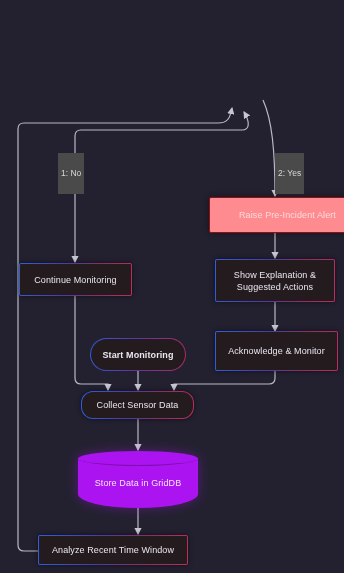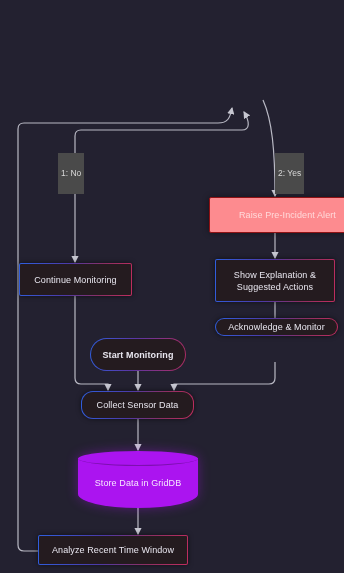--- a/index.html
+++ b/index.html
@@ -178,21 +178,21 @@
   </div>
 
   <div class="node rect" style="left:19px; top:263px; width:113px; height:33px;">
     <span>Continue Monitoring</span>
   </div>
 
   <div class="node pill" style="left:90px; top:338px; width:96px; height:33px;font-weight:bold;">
     <span>Start Monitoring</span>
   </div>
 
-  <div class="node rect" style="left:215px; top:318px; width:123px; height:18px;border-radius:11px;">
+  <div class="node rect" style="left:215px; top:331px; width:123px; height:40px;">
     <span>Acknowledge &amp; Monitor</span>
   </div>
 
   <div class="node rect" style="left:81px; top:391px; width:113px; height:28px;border-radius:12px;">
     <span>Collect Sensor Data</span>
   </div>
 
   <div class="node db" style="left:78px; top:451px; width:120px; height:57px;">
     <div class="cyl-body"></div>
     <div class="cyl-top"></div>

